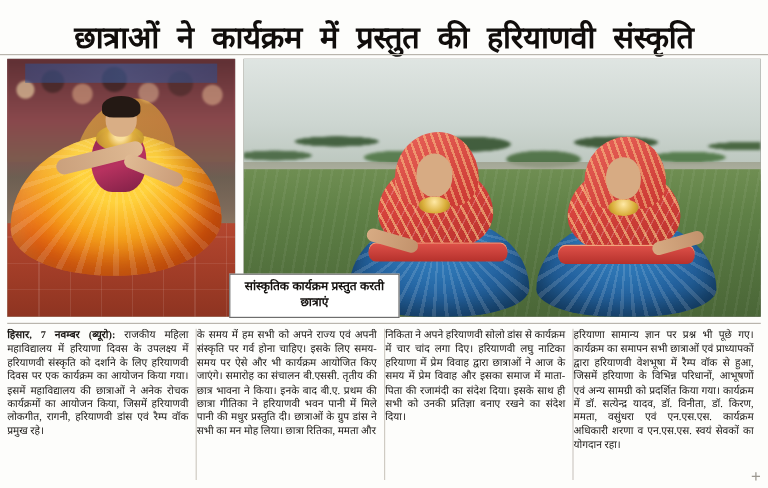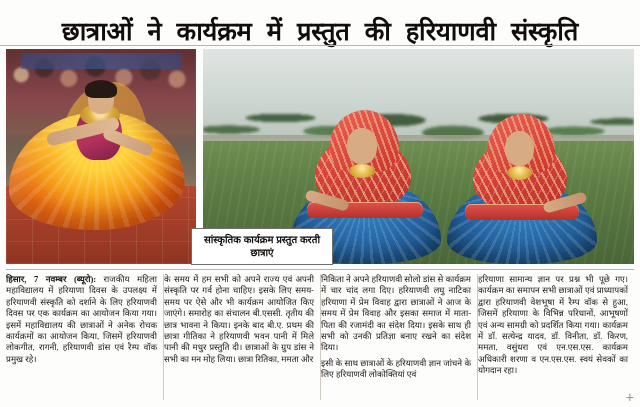--- a/index.html
+++ b/index.html
@@ -392,21 +392,20 @@
     <div class="col">
       <p class="lead"><span class="dateline">हिसार, 7 नवम्बर (ब्यूरो):</span> <span>राजकीय महिला महाविद्यालय में हरियाणा दिवस के उपलक्ष्य में हरियाणवी संस्कृति को दर्शाने के लिए हरियाणवी दिवस पर एक कार्यक्रम का आयोजन किया गया। इसमें महाविद्यालय की छात्राओं ने अनेक रोचक कार्यक्रमों का आयोजन किया, जिसमें हरियाणवी लोकगीत, रागनी, हरियाणवी डांस एवं रैम्प वॉक प्रमुख रहे।</span></p>
     </div>
 
     <div class="col">
       <p>के समय में हम सभी को अपने राज्य एवं अपनी संस्कृति पर गर्व होना चाहिए। इसके लिए समय-समय पर ऐसे और भी कार्यक्रम आयोजित किए जाएंगे। समारोह का संचालन बी.एससी. तृतीय की छात्र भावना ने किया। इनके बाद बी.ए. प्रथम की छात्रा गीतिका ने हरियाणवी भवन पानी में मिले पानी की मधुर प्रस्तुति दी। छात्राओं के ग्रुप डांस ने सभी का मन मोह लिया। छात्रा रितिका, ममता और</p>
     </div>
 
     <div class="col">
       <p>निकिता ने अपने हरियाणवी सोलो डांस से कार्यक्रम में चार चांद लगा दिए। हरियाणवी लघु नाटिका हरियाणा में प्रेम विवाह द्वारा छात्राओं ने आज के समय में प्रेम विवाह और इसका समाज में माता-पिता की रजामंदी का संदेश दिया। इसके साथ ही सभी को उनकी प्रतिज्ञा बनाए रखने का संदेश दिया।</p>
-      <p>इसी के साथ छात्राओं के हरियाणवी ज्ञान जांचने के लिए हरियाणवी लोकोक्तियां एवं</p>
     </div>
 
     <div class="col">
       <p>हरियाणा सामान्य ज्ञान पर प्रश्न भी पूछे गए। कार्यक्रम का समापन सभी छात्राओं एवं प्राध्यापकों द्वारा हरियाणवी वेशभूषा में रैम्प वॉक से हुआ, जिसमें हरियाणा के विभिन्न परिधानों, आभूषणों एवं अन्य सामग्री को प्रदर्शित किया गया। कार्यक्रम में डॉ. सत्येन्द्र यादव, डॉ. विनीता, डॉ. किरण, ममता, वसुंधरा एवं एन.एस.एस. कार्यक्रम अधिकारी शरणा व एन.एस.एस. स्वयं सेवकों का योगदान रहा।</p>
     </div>
   </div>
 
   <div class="plus">+</div>
 </div>
 

